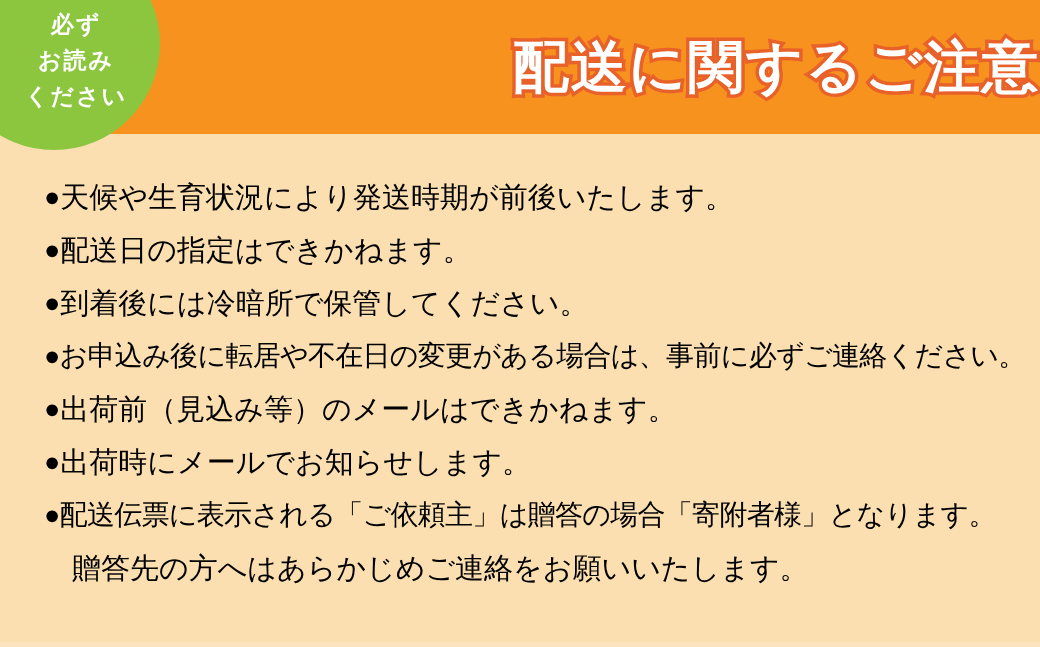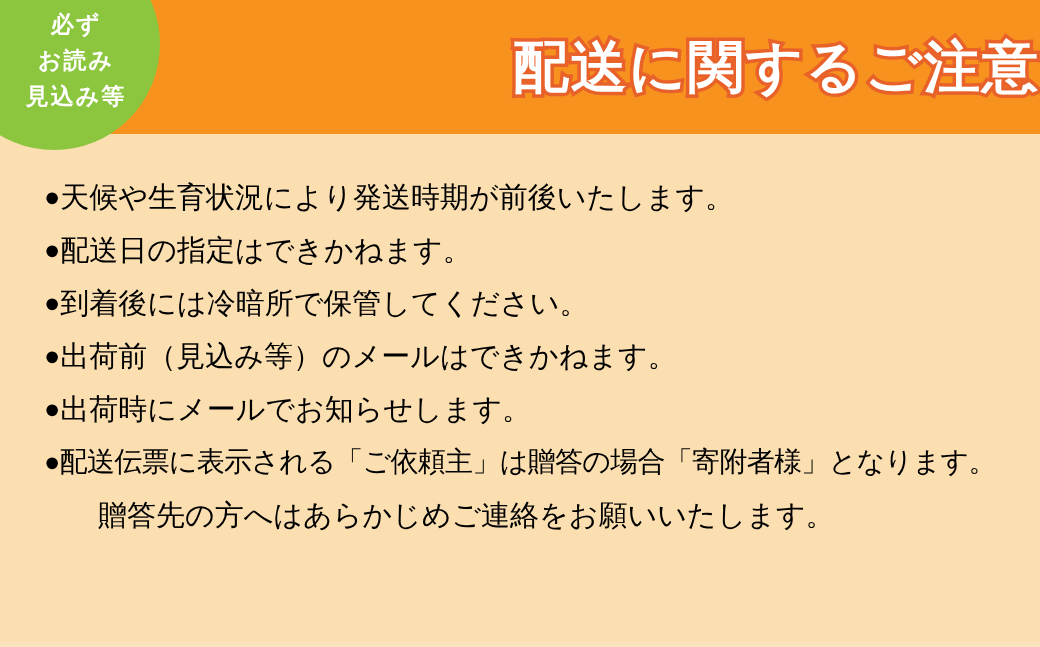--- a/index.html
+++ b/index.html
@@ -147,44 +147,44 @@
     letter-spacing: -0.7px;
   }
 
   
   .notice-item.continuation {
     padding-left: 28px;
   }
 
   .notice-item.continuation .item-text {
     letter-spacing: 0px;
-    margin-left: 26px;
   }
 </style>
 </head>
 <body>
 
 <div class="notice-card">
 
   <div class="header-band"></div>
   <div class="body-area"></div>
   <div class="bottom-strip"></div>
 
   <div class="badge-circle"></div>
   <div class="badge-text">
     <span class="badge-line">必ず</span>
     <span class="badge-line">お読み</span>
-    <span class="badge-line">見込み等</span>
+    <span class="badge-line">ください</span>
   </div>
 
   <div class="title">配送に関するご注意</div>
 
   <ul class="notice-list">
       <li class="notice-item"><span class="bullet">●</span><span class="item-text">天候や生育状況により発送時期が前後いたします。</span></li>
       <li class="notice-item"><span class="bullet">●</span><span class="item-text">配送日の指定はできかねます。</span></li>
       <li class="notice-item"><span class="bullet">●</span><span class="item-text">到着後には冷暗所で保管してください。</span></li>
+      <li class="notice-item condensed"><span class="bullet">●</span><span class="item-text">お申込み後に転居や不在日の変更がある場合は、事前に必ずご連絡ください。</span></li>
       <li class="notice-item"><span class="bullet">●</span><span class="item-text">出荷前（見込み等）のメールはできかねます。</span></li>
       <li class="notice-item"><span class="bullet">●</span><span class="item-text">出荷時にメールでお知らせします。</span></li>
       <li class="notice-item condensed"><span class="bullet">●</span><span class="item-text">配送伝票に表示される「ご依頼主」は贈答の場合「寄附者様」となります。</span></li>
       <li class="notice-item continuation"><span class="item-text">贈答先の方へはあらかじめご連絡をお願いいたします。</span></li>
     </ul>
 
 </div>
 
 </body></html>

